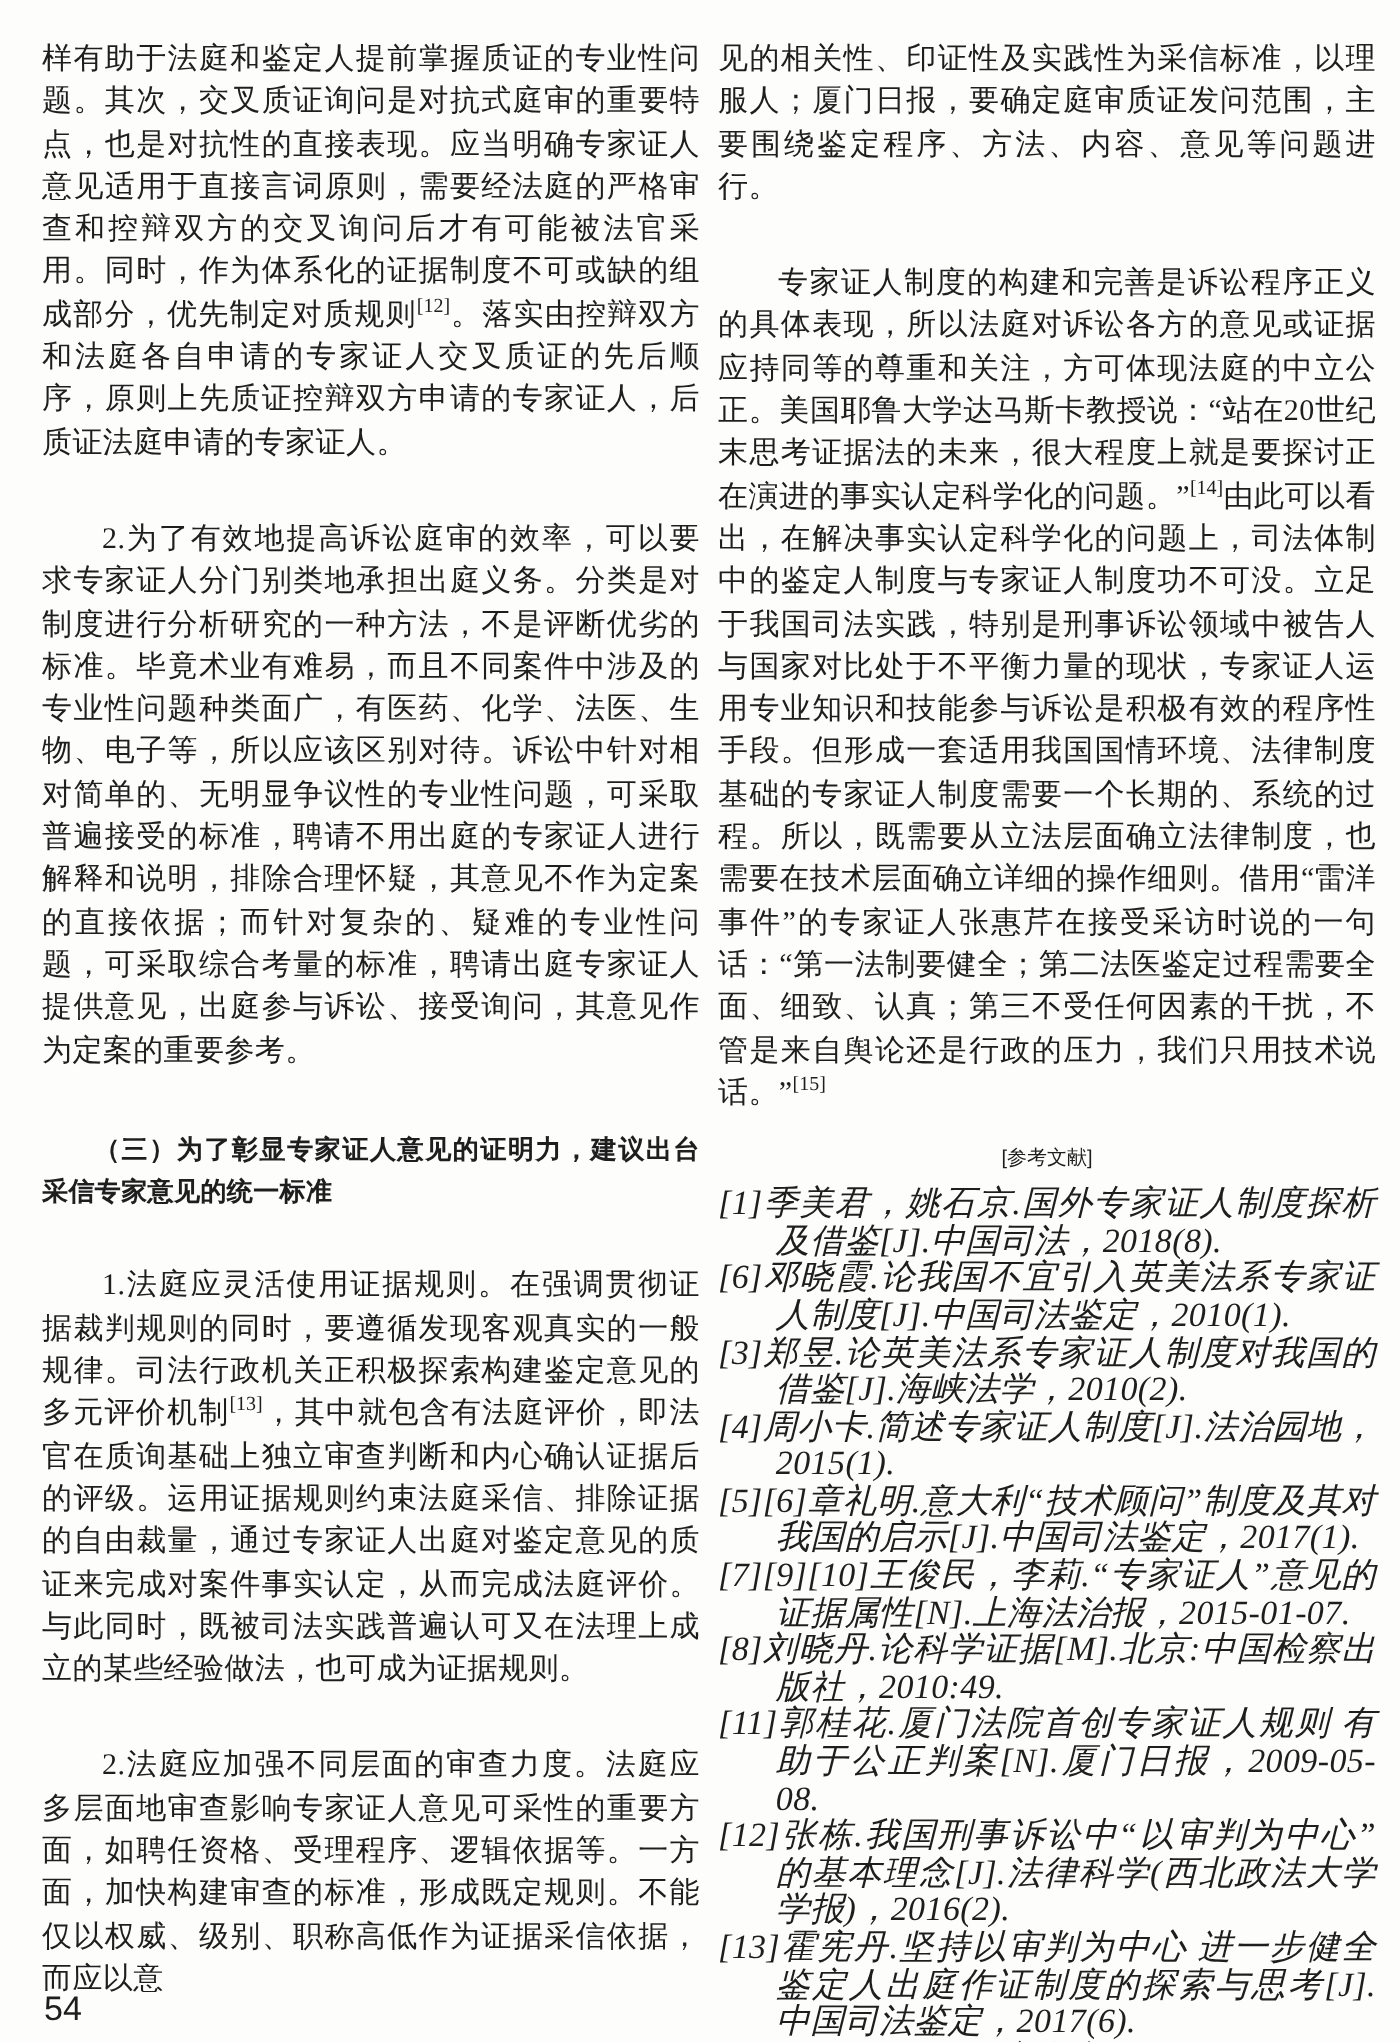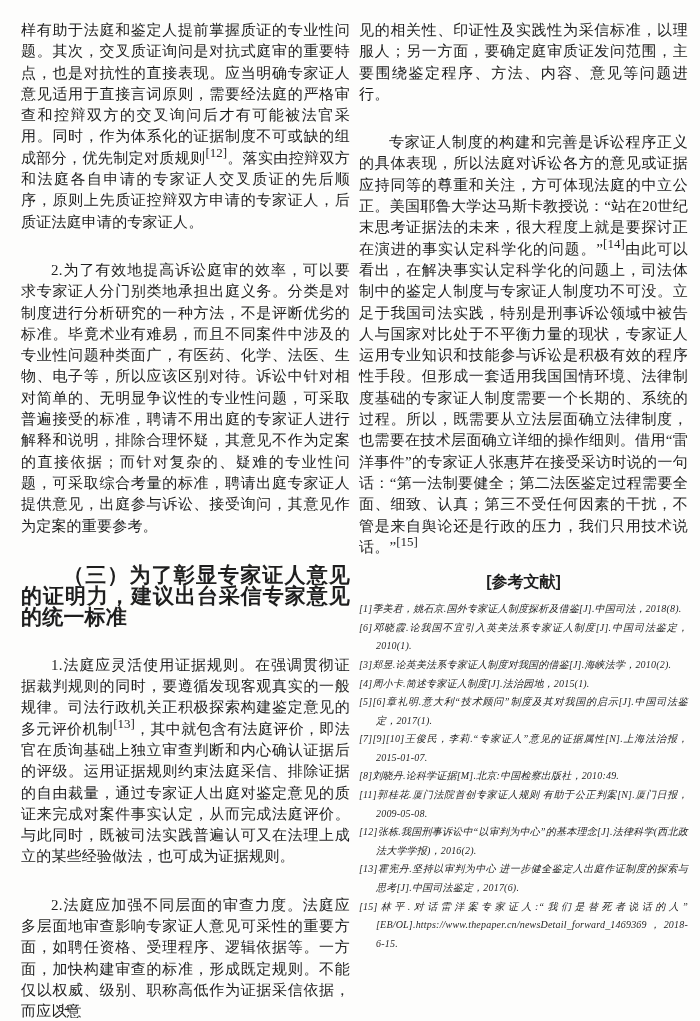--- a/index.html
+++ b/index.html
@@ -27,68 +27,67 @@
     font-size:15px;
     line-height:21.3px;
     text-align:justify;
     text-justify:inter-ideograph;
     letter-spacing:0.2px;
   }
   .para.indent{ text-indent:2em;margin-top:27px; }
   .para.heading{
     font-family:"Liberation Sans","DejaVu Sans",sans-serif;
     font-weight:700;
-    font-size:21px;
+    font-size:13px;
   }
   sup.cite{
-    font-size:13px;
+    font-size:10px;
     line-height:0;
     vertical-align:super;
     letter-spacing:0;
   }
   .refs-title{
     margin:14px 0 7px 0;
     text-align:center;
     font-family:"Liberation Sans","DejaVu Sans",sans-serif;
-    font-weight:700;
-    font-size:16px;
+    font-weight:400;
+    font-size:10px;
   }
   .ref-item{
-    font-size:10px;
+    font-size:17px;
     line-height:18.6px;
     padding-left:1.7em;
     text-indent:-1.7em;
     text-align:justify;
     font-style:italic;
     letter-spacing:0.2px;
   }
   .pageno{
     position:absolute;
     left:22px;
     bottom:6px;
-    font-size:10px;
-    font-family:Liberation Mono, monospace;
-    margin-left:36px;
+    font-size:17px;
+    font-family:Liberation Sans, sans-serif;
   }
 </style>
 </head>
 <body>
 
 <main class="page">
   <div class="columns">
     <section class="col">
         <p class="para"><span>样有助于法庭和鉴定人提前掌握质证的专业性问题。其次，交叉质证询问是对抗式庭审的重要特点，也是对抗性的直接表现。应当明确专家证人意见适用于直接言词原则，需要经法庭的严格审查和控辩双方的交叉询问后才有可能被法官采用。同时，作为体系化的证据制度不可或缺的组成部分，优先制定对质规则</span><sup class="cite">[12]</sup><span>。落实由控辩双方和法庭各自申请的专家证人交叉质证的先后顺序，原则上先质证控辩双方申请的专家证人，后质证法庭申请的专家证人。</span></p>
         <p class="para indent"><span>2.为了有效地提高诉讼庭审的效率，可以要求专家证人分门别类地承担出庭义务。分类是对制度进行分析研究的一种方法，不是评断优劣的标准。毕竟术业有难易，而且不同案件中涉及的专业性问题种类面广，有医药、化学、法医、生物、电子等，所以应该区别对待。诉讼中针对相对简单的、无明显争议性的专业性问题，可采取普遍接受的标准，聘请不用出庭的专家证人进行解释和说明，排除合理怀疑，其意见不作为定案的直接依据；而针对复杂的、疑难的专业性问题，可采取综合考量的标准，聘请出庭专家证人提供意见，出庭参与诉讼、接受询问，其意见作为定案的重要参考。</span></p>
         <p class="para heading indent"><span>（三）为了彰显专家证人意见的证明力，建议出台采信专家意见的统一标准</span></p>
         <p class="para indent"><span>1.法庭应灵活使用证据规则。在强调贯彻证据裁判规则的同时，要遵循发现客观真实的一般规律。司法行政机关正积极探索构建鉴定意见的多元评价机制</span><sup class="cite">[13]</sup><span>，其中就包含有法庭评价，即法官在质询基础上独立审查判断和内心确认证据后的评级。运用证据规则约束法庭采信、排除证据的自由裁量，通过专家证人出庭对鉴定意见的质证来完成对案件事实认定，从而完成法庭评价。与此同时，既被司法实践普遍认可又在法理上成立的某些经验做法，也可成为证据规则。</span></p>
         <p class="para indent"><span>2.法庭应加强不同层面的审查力度。法庭应多层面地审查影响专家证人意见可采性的重要方面，如聘任资格、受理程序、逻辑依据等。一方面，加快构建审查的标准，形成既定规则。不能仅以权威、级别、职称高低作为证据采信依据，而应以意</span></p>
       </section>
     <section class="col">
       <div>
-          <p class="para"><span>见的相关性、印证性及实践性为采信标准，以理服人；另一方面，要确定庭审质证发问范围，主要围绕鉴定程序、方法、内容、意见等问题进行。</span></p>
+          <p class="para"><span>见的相关性、印证性及实践性为采信标准，以理服人；厦门日报，要确定庭审质证发问范围，主要围绕鉴定程序、方法、内容、意见等问题进行。</span></p>
           <p class="para indent"><span>专家证人制度的构建和完善是诉讼程序正义的具体表现，所以法庭对诉讼各方的意见或证据应持同等的尊重和关注，方可体现法庭的中立公正。美国耶鲁大学达马斯卡教授说：“站在20世纪末思考证据法的未来，很大程度上就是要探讨正在演进的事实认定科学化的问题。”</span><sup class="cite">[14]</sup><span>由此可以看出，在解决事实认定科学化的问题上，司法体制中的鉴定人制度与专家证人制度功不可没。立足于我国司法实践，特别是刑事诉讼领域中被告人与国家对比处于不平衡力量的现状，专家证人运用专业知识和技能参与诉讼是积极有效的程序性手段。但形成一套适用我国国情环境、法律制度基础的专家证人制度需要一个长期的、系统的过程。所以，既需要从立法层面确立法律制度，也需要在技术层面确立详细的操作细则。借用“雷洋事件”的专家证人张惠芹在接受采访时说的一句话：“第一法制要健全；第二法医鉴定过程需要全面、细致、认真；第三不受任何因素的干扰，不管是来自舆论还是行政的压力，我们只用技术说话。”</span><sup class="cite">[15]</sup></p>
         </div>
       <h2 class="refs-title">[参考文献]</h2>
       <div class="refs">
           <div class="ref-item">[1]季美君，姚石京.国外专家证人制度探析及借鉴[J].中国司法，2018(8).</div>
           <div class="ref-item">[6]邓晓霞.论我国不宜引入英美法系专家证人制度[J].中国司法鉴定，2010(1).</div>
           <div class="ref-item">[3]郑昱.论英美法系专家证人制度对我国的借鉴[J].海峡法学，2010(2).</div>
           <div class="ref-item">[4]周小卡.简述专家证人制度[J].法治园地，2015(1).</div>
           <div class="ref-item">[5][6]章礼明.意大利“技术顾问”制度及其对我国的启示[J].中国司法鉴定，2017(1).</div>
           <div class="ref-item">[7][9][10]王俊民，李莉.“专家证人”意见的证据属性[N].上海法治报，2015-01-07.</div>

